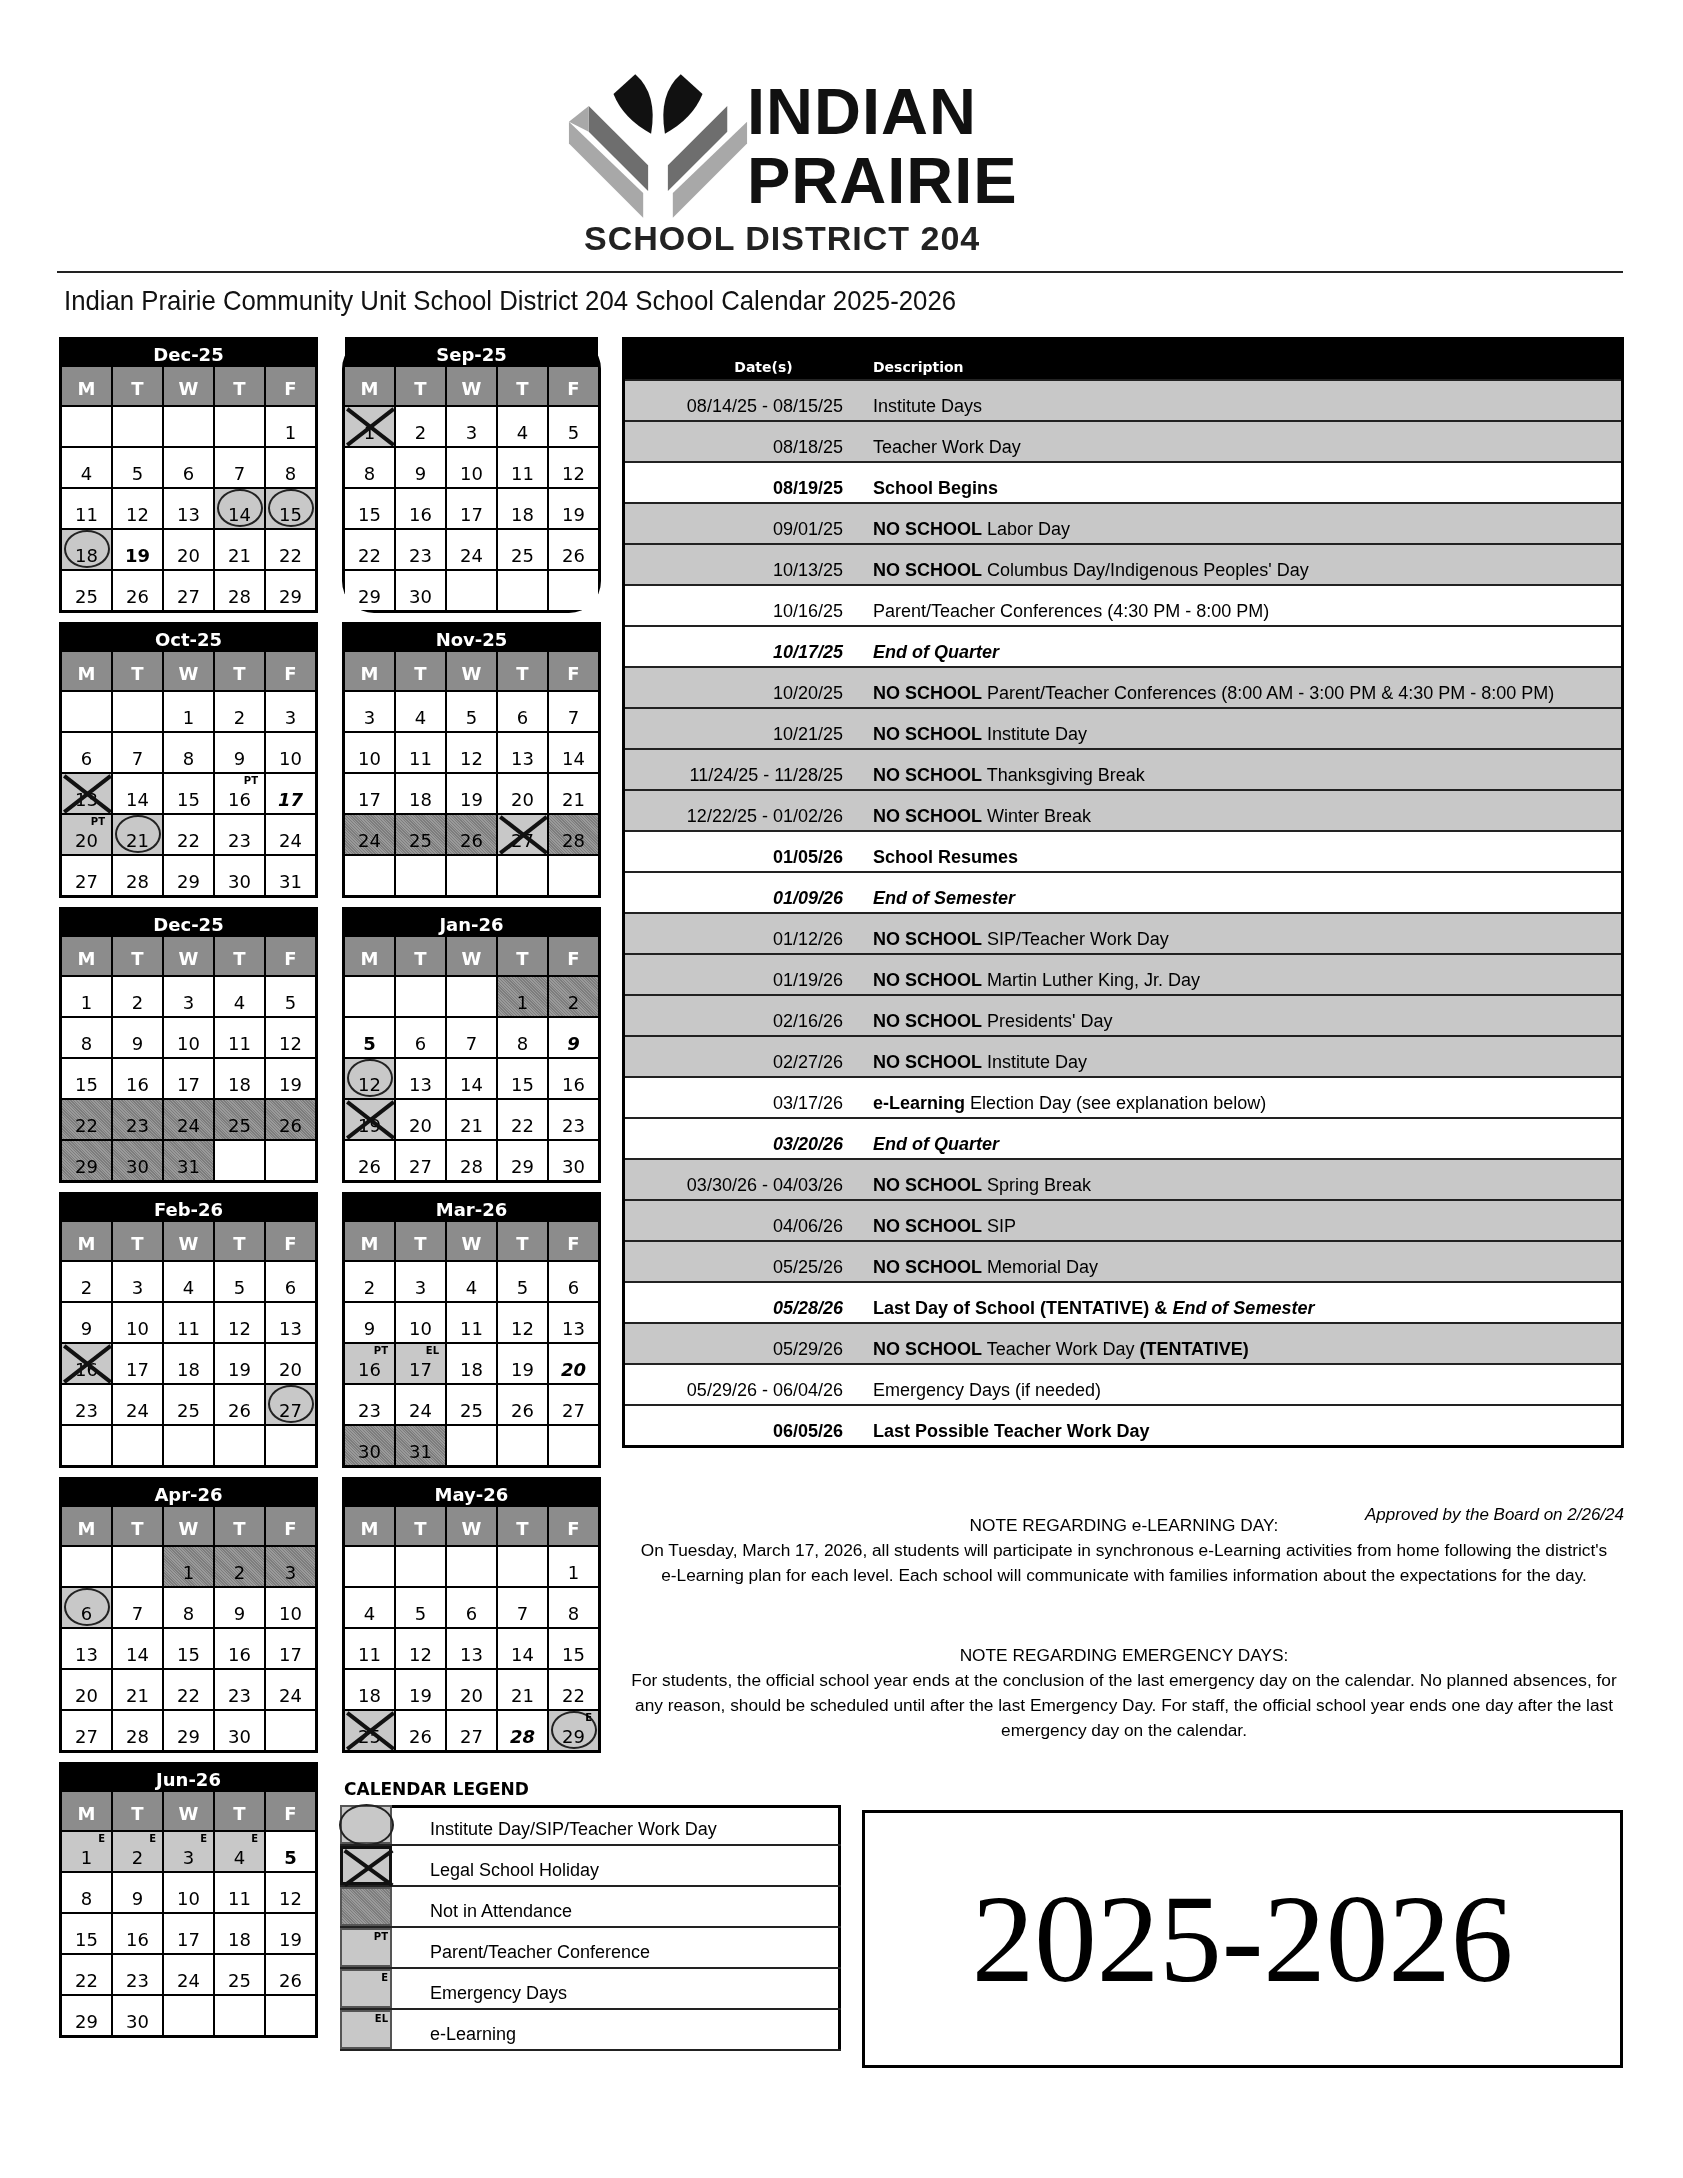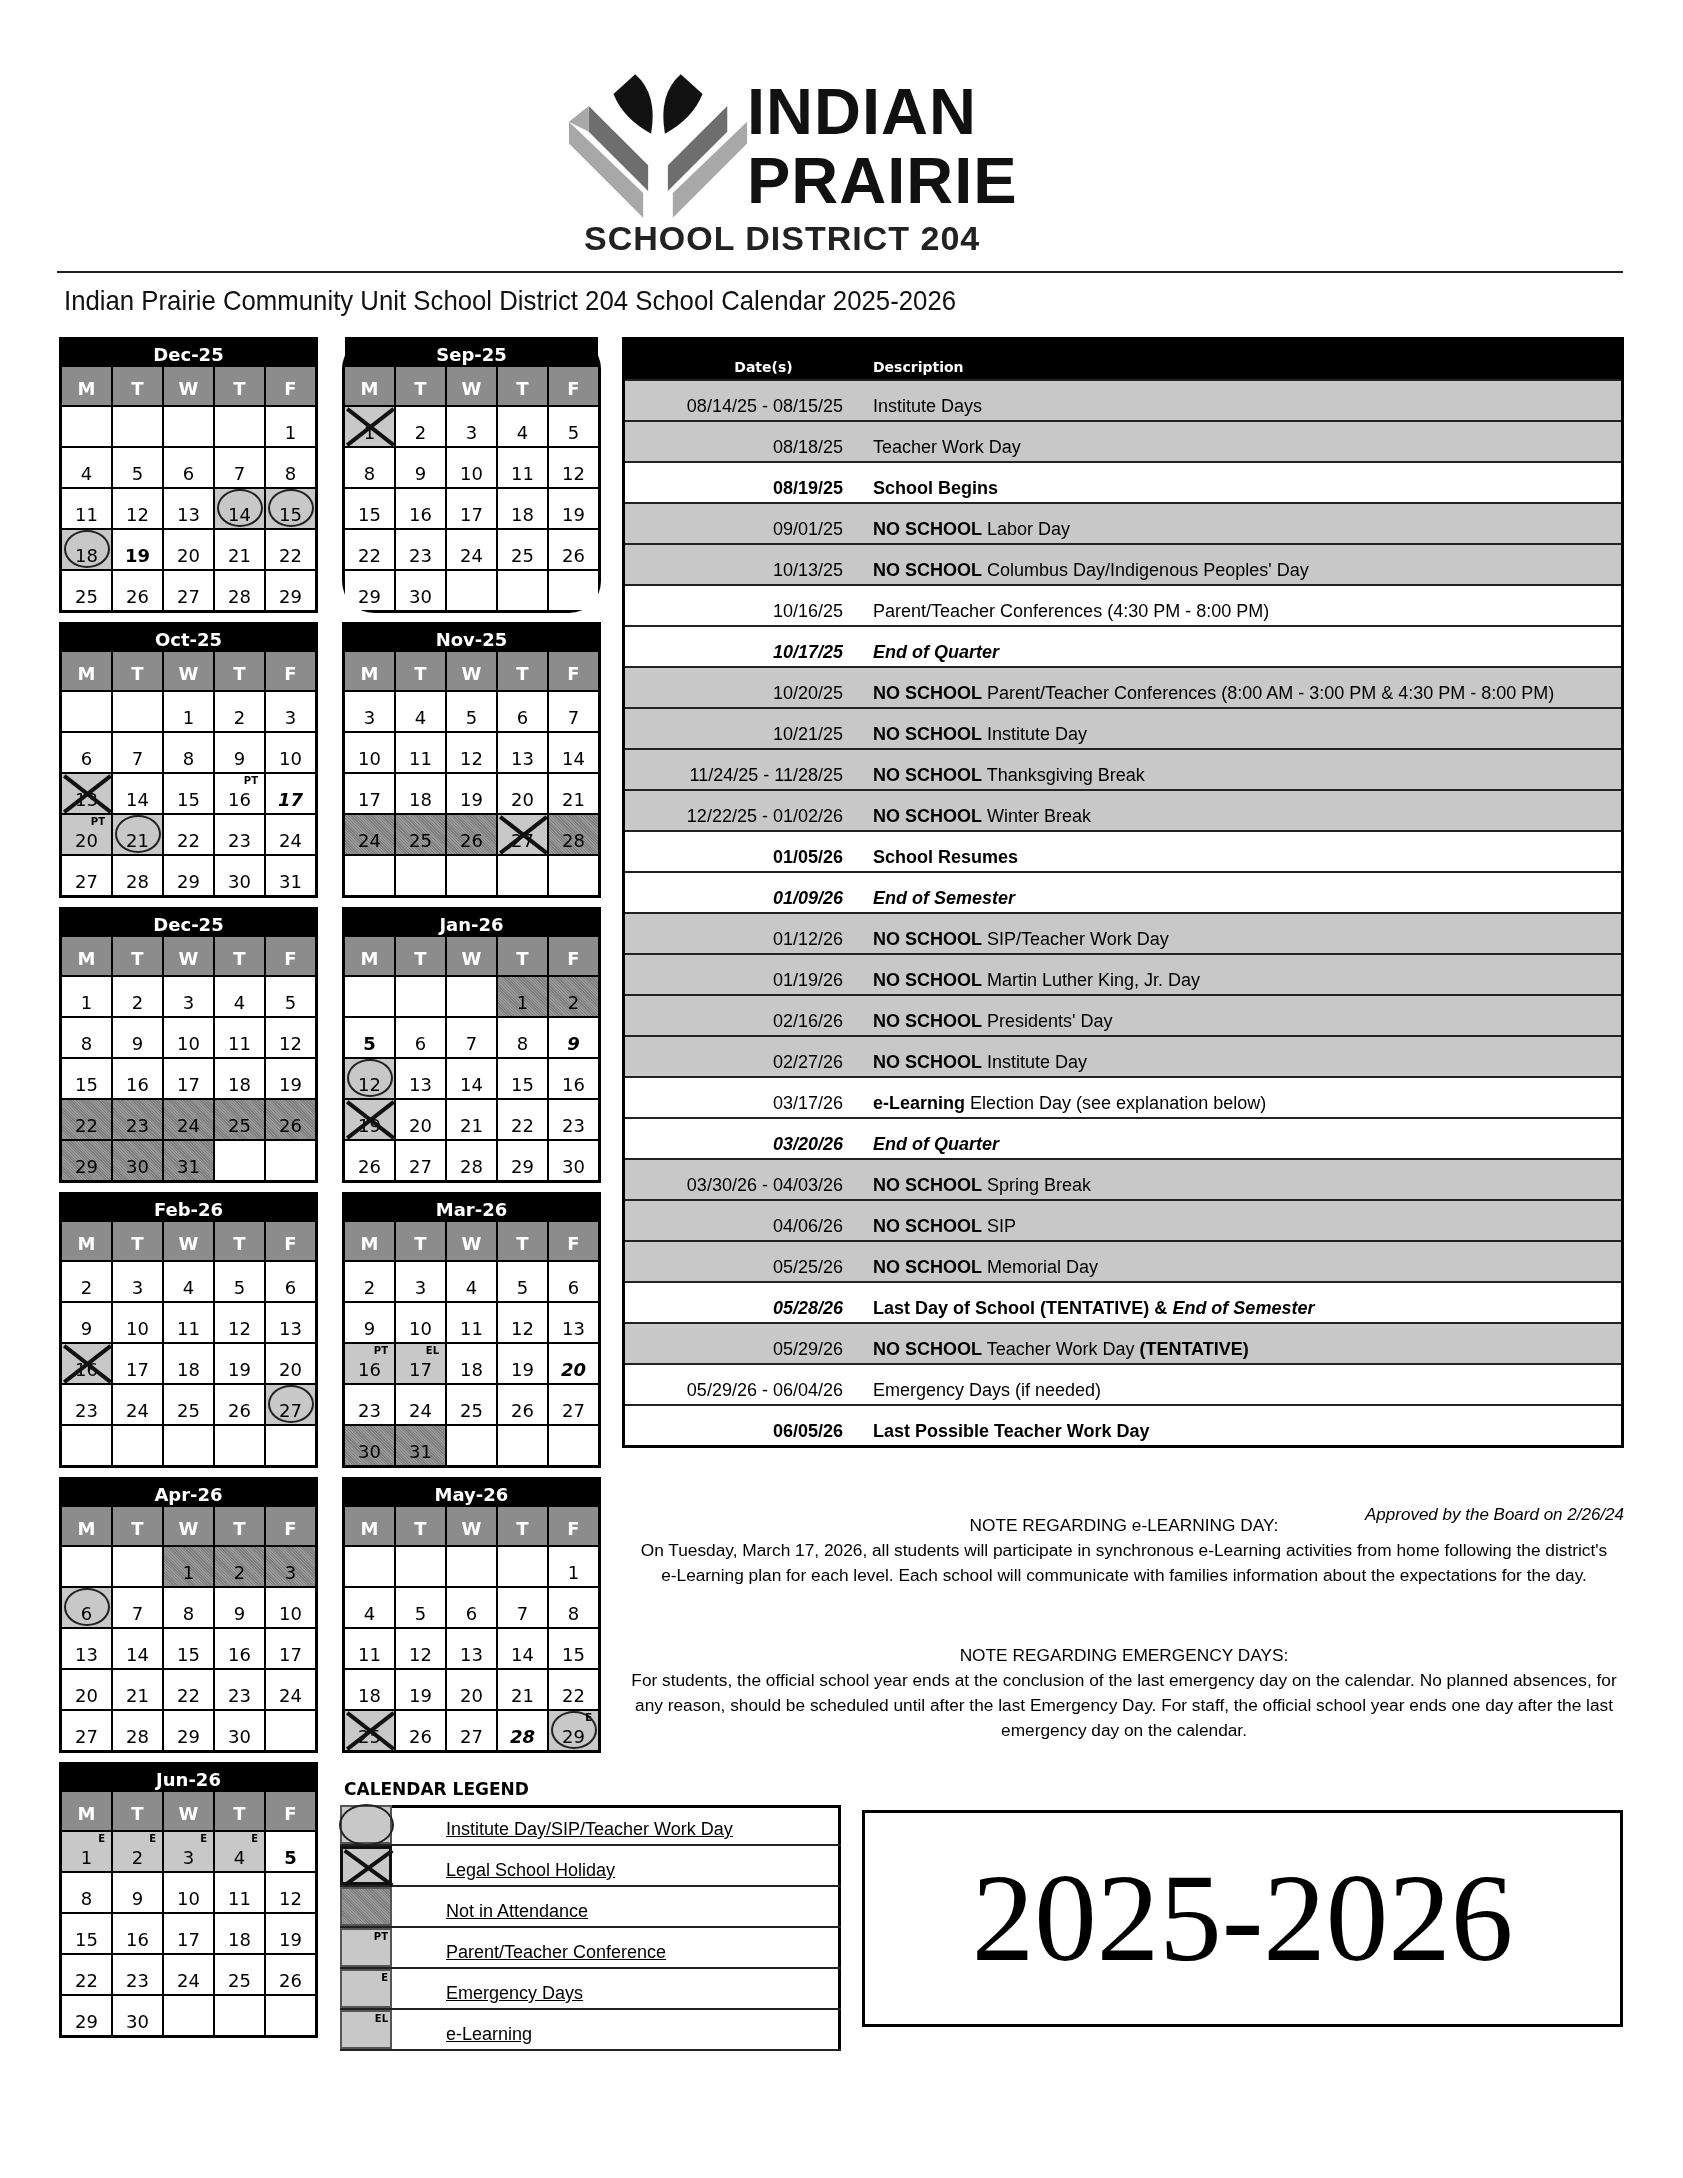--- a/index.html
+++ b/index.html
@@ -47,24 +47,24 @@
   .legend-title { position: absolute; left: 344px; top: 1779px; font-weight: bold; font-size: 17px; }
   .legend { position: absolute; left: 340px; top: 1805px; width: 501px; }
   .lg-row { display: flex; height: 41px; border-bottom: 2px solid #222; }
   .lg-swatch { width: 52px; background: #c8c8c8; border: 2px solid #555; position: relative; }
   .lg-swatch.hatch { background: repeating-linear-gradient(45deg, #9a9a9a 0 1px, #7d7d7d 1px 2px); }
   .lg-swatch .circle { position: absolute; left: -3px; top: -3px; width: 55px; height: 42px; border: 2px solid #222; border-radius: 50%; }
   .lg-swatch .tag { position: absolute; top: 1px; right: 2px; font-size: 10px; font-weight: bold; }
   .lg-swatch .xmark::before, .lg-swatch .xmark::after { content: ""; position: absolute; left: -4px; top: 17px; width: 59px; height: 4px; background: #111; }
   .lg-swatch .xmark::before { transform: rotate(36deg); }
   .lg-swatch .xmark::after { transform: rotate(-36deg); }
-  .lg-label { flex: 1; border-right: 3px solid #000; font-size: 18px; padding-left: 54px; display: flex; align-items: flex-end; padding-bottom: 4px; font-family: "Liberation Sans", sans-serif; text-decoration: underline; }
+  .lg-label { flex: 1; border-right: 3px solid #000; font-size: 18px; padding-left: 38px; display: flex; align-items: flex-end; padding-bottom: 4px; font-family: "Liberation Sans", sans-serif; }
   .legend .lg-row:first-child .lg-label { border-top: 3px solid #000; }
 
-  .yearbox { position: absolute; left: 862px; top: 1810px; width: 761px; height: 217px; border: 3px solid #000; display: flex; align-items: center; justify-content: center; font-family: "Liberation Serif", serif; font-size: 125px; }
+  .yearbox { position: absolute; left: 862px; top: 1810px; width: 761px; height: 258px; border: 3px solid #000; display: flex; align-items: center; justify-content: center; font-family: "Liberation Serif", serif; font-size: 125px; }
 </style>
 </head>
 <body>
 
 <div class="logo">
   <svg width="188" height="149" viewBox="0 0 190 150" style="position:absolute;left:0;top:5px;">
     <polygon points="5,48 80,120 80,145 5,70" fill="#a8a8a8"></polygon>
     <polygon points="185,48 110,120 110,145 185,70" fill="#a8a8a8"></polygon>
     <polygon points="25,32 85,92 85,118 25,58" fill="#6e6e6e"></polygon>
     <polygon points="165,32 105,92 105,118 165,58" fill="#6e6e6e"></polygon>

